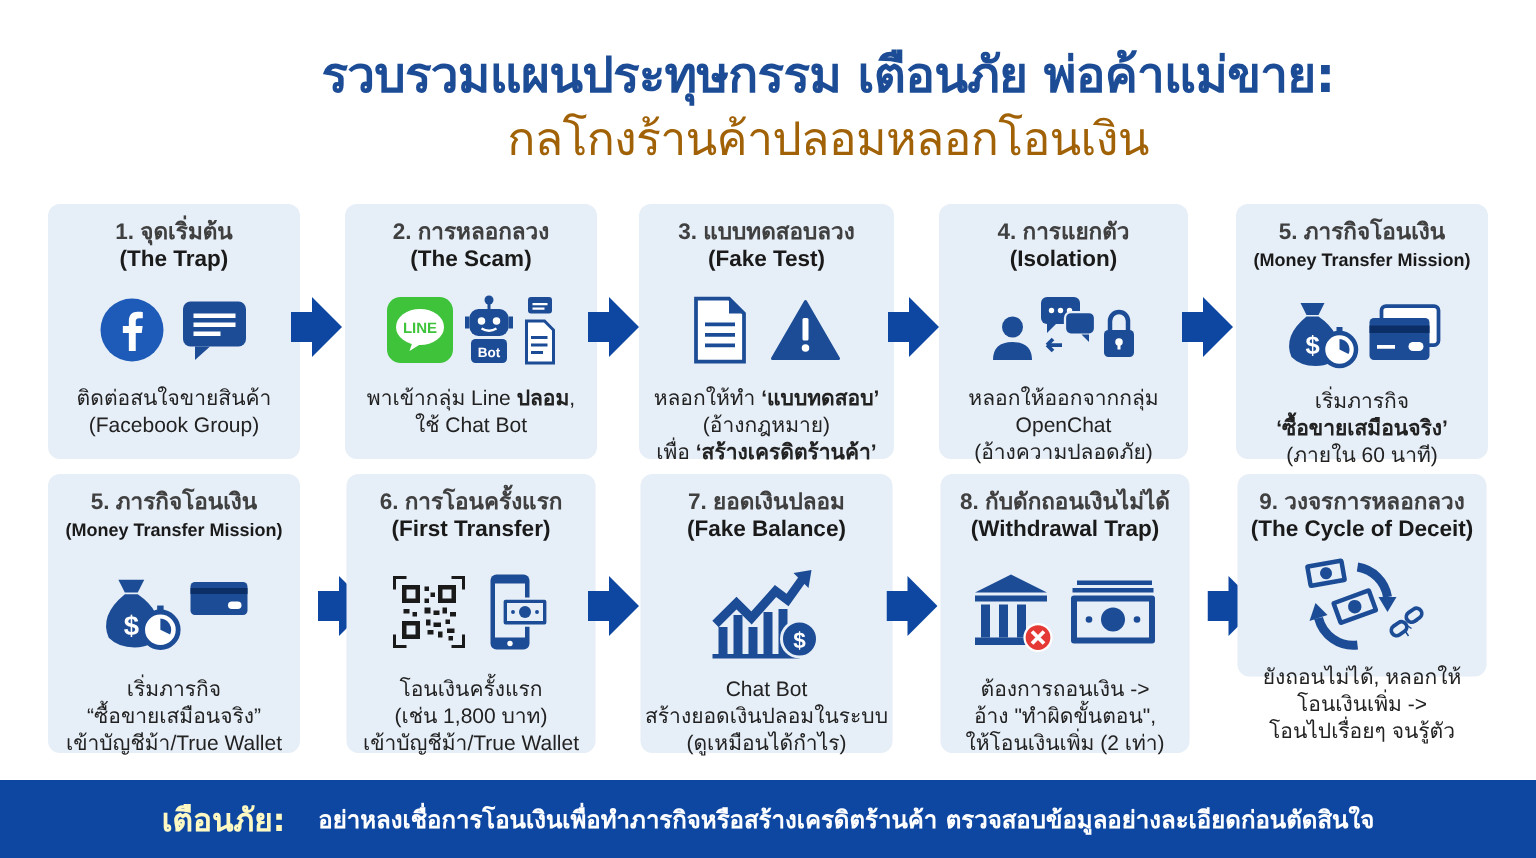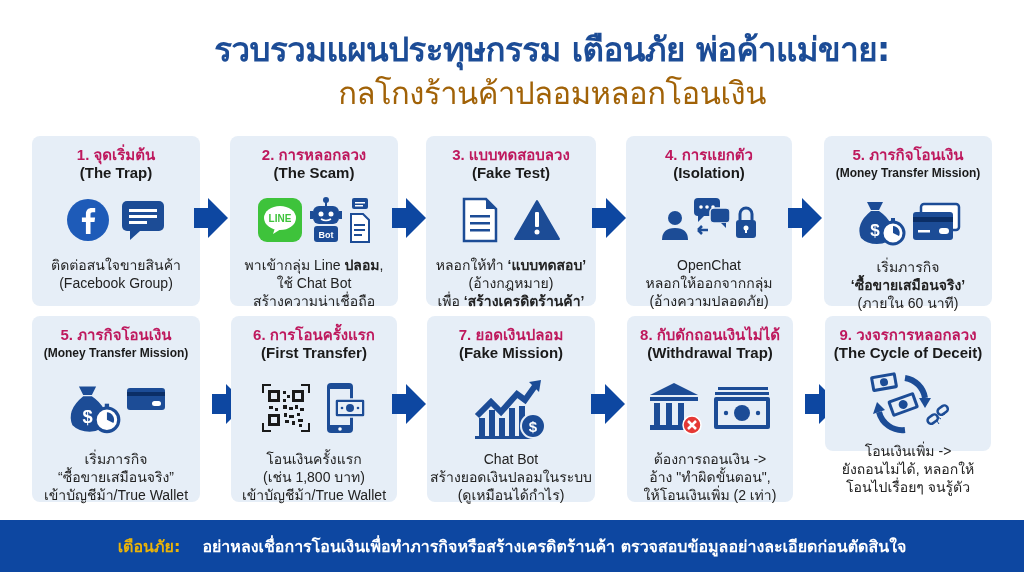--- a/index.html
+++ b/index.html
@@ -2,29 +2,29 @@
 <html><head>
 <meta charset="utf-8">
 <style>
   * { box-sizing: border-box; margin: 0; padding: 0; }
   html, body { width: 1024px; height: 572px; overflow: hidden; background: #ffffff; }
   body { font-family: "DejaVu Sans", sans-serif; position: relative; }
   .title { position: absolute; left: 0; top: 28px; width: 1024px; text-align: center; margin-left: 40px; }
   .title .t1 { font-family: "DejaVu Sans", sans-serif; font-weight: bold; font-size: 33px; color: #1c4c96; line-height: 44px; letter-spacing: -0.5px; }
   .title .t2 { font-family: "DejaVu Sans", sans-serif; font-weight: normal; font-size: 31px; color: #a16207; line-height: 42px; letter-spacing: -0.5px; }
   .card { position: absolute; background: #e6eef7; border-radius: 8px; text-align: center; padding-top: 10px; }
-  .card .h1 { font-family: "Liberation Sans", sans-serif; font-weight: bold; font-size: 15px; color: #be185d; line-height: 18px; }
+  .card .h1 { font-family: "Liberation Sans", sans-serif; font-weight: bold; font-size: 15px; color: #404040; line-height: 18px; }
   .card .h2 { font-family: "Liberation Sans", sans-serif; font-weight: bold; font-size: 15px; color: #1a1a1a; line-height: 18px; }
   .card .h2.small { font-size: 12px; }
   .card .icons { height: 64px; display: flex; justify-content: center; align-items: center; gap: 10px; margin-top: 6px; }
   .card .desc { font-family: "Liberation Sans", sans-serif; font-size: 14px; color: #222; line-height: 18px; margin-top: 4px; }
   .card .desc b { font-weight: bold; }
   .arrow { position: absolute; width: 34px; height: 40px; }
   .footer { position: absolute; left: 0; top: 520px; width: 1024px; height: 52px; background: #0d47a1; display: flex; align-items: center; justify-content: center; }
-  .footer .warn { font-family: "DejaVu Sans", sans-serif; font-weight: bold; font-size: 16px; color: #eab308; }
+  .footer .warn { font-family: "DejaVu Sans", sans-serif; font-weight: bold; font-size: 21px; color: #fef9c3; }
   .footer .msg { font-family: "DejaVu Sans", sans-serif; font-weight: bold; font-size: 16px; color: #ffffff; margin-left: 22px; }
   svg { display: block; }
 </style>
 </head>
 <body>
 
 <div class="title">
   <div class="t1">รวบรวมแผนประทุษกรรม เตือนภัย พ่อค้าแม่ขาย:</div>
   <div class="t2">กลโกงร้านค้าปลอมหลอกโอนเงิน</div>
 </div>
@@ -95,21 +95,20 @@
           <path d="M2 18 H14 L20 24 V46 H2z" fill="#fff" stroke="#1c4c96" stroke-width="2"></path>
           <rect x="5" y="28" width="11" height="2" fill="#1c4c96"></rect>
           <rect x="5" y="33" width="11" height="2" fill="#1c4c96"></rect>
           <rect x="5" y="38" width="8" height="2" fill="#1c4c96"></rect>
         </svg>
     </span>
   </div>
   <div class="desc">
     <div><span>พาเข้ากลุ่ม Line </span><b>ปลอม</b><span>,</span></div>
     <div>ใช้ Chat Bot</div>
-    <div>สร้างความน่าเชื่อถือ</div>
   </div>
 </div>
 
 <div class="arrow" style="left:392px; top:198px;">
   <svg width="34" height="40" viewBox="0 0 34 40">
       <path d="M0 10 H14 V0 L34 20 L14 40 V30 H0z" fill="#0d47a1"></path>
     </svg>
 </div>
 
 <div class="card" style="left:426px; top:136px; width:170px; height:170px;">
@@ -171,22 +170,22 @@
     <span>
       <svg width="24" height="44" viewBox="0 0 24 44">
           <path d="M6 22 V16 a6 6 0 0 1 12 0 V22" stroke="#1c4c96" stroke-width="3" fill="none"></path>
           <rect x="2" y="22" width="20" height="18" rx="3" fill="#1c4c96"></rect>
           <circle cx="12" cy="30" r="2.5" fill="#fff"></circle>
           <rect x="11" y="30" width="2" height="5" fill="#fff"></rect>
         </svg>
     </span>
   </div>
   <div class="desc">
+    <div>หลอกให้ออกจากกลุ่ม</div>
     <div>OpenChat</div>
-    <div>หลอกให้ออกจากกลุ่ม</div>
     <div>(อ้างความปลอดภัย)</div>
   </div>
 </div>
 
 <div class="arrow" style="left:788px; top:198px;">
   <svg width="34" height="40" viewBox="0 0 34 40">
       <path d="M0 10 H14 V0 L34 20 L14 40 V30 H0z" fill="#0d47a1"></path>
     </svg>
 </div>
 
@@ -308,21 +307,21 @@
 </div>
 
 <div class="arrow" style="left:392px; top:384px;">
   <svg width="34" height="40" viewBox="0 0 34 40">
       <path d="M0 10 H14 V0 L34 20 L14 40 V30 H0z" fill="#0d47a1"></path>
     </svg>
 </div>
 
 <div class="card" style="left:427px; top:316px; width:168px; height:186px;">
   <div class="h1">7. ยอดเงินปลอม</div>
-  <div class="h2">(Fake Mission)</div>
+  <div class="h2">(Fake Balance)</div>
   <div class="icons" style="height:76px; margin-top:8px;">
     <span>
       <svg width="76" height="64" viewBox="0 0 76 64">
         <path d="M4 40 L18 26 L28 36 L44 18 L52 24 L62 10" stroke="#1c4c96" stroke-width="6" fill="none" stroke-linejoin="miter"></path>
         <path d="M56 6 L68 4 L66 16z" fill="#1c4c96"></path>
         <rect x="6" y="42" width="6" height="18" fill="#1c4c96"></rect>
         <rect x="16" y="34" width="6" height="26" fill="#1c4c96"></rect>
         <rect x="26" y="42" width="6" height="18" fill="#1c4c96"></rect>
         <rect x="36" y="32" width="6" height="28" fill="#1c4c96"></rect>
         <rect x="46" y="30" width="6" height="30" fill="#1c4c96"></rect>
@@ -410,22 +409,22 @@
     </span>
     <span style="margin-left:-22px; margin-top:28px;">
       <svg width="26" height="28" viewBox="0 0 26 28">
           <rect x="2" y="14" width="11" height="7" rx="3.5" stroke="#1c4c96" stroke-width="2.5" fill="none" transform="rotate(-35 7 17)"></rect>
           <rect x="12" y="5" width="11" height="7" rx="3.5" stroke="#1c4c96" stroke-width="2.5" fill="none" transform="rotate(-35 17 8)"></rect>
           <path d="M13 15 L16 17 M12 19 L14 22 M17 13 L20 12" stroke="#1c4c96" stroke-width="1"></path>
         </svg>
     </span>
   </div>
   <div class="desc">
+    <div>ยังถอนไม่ได้, หลอกให้</div>
     <div>โอนเงินเพิ่ม -&gt;</div>
-    <div>ยังถอนไม่ได้, หลอกให้</div>
     <div>โอนไปเรื่อยๆ จนรู้ตัว</div>
   </div>
 </div>
 
 <div class="footer">
   <span class="warn">เตือนภัย:</span>
   <span class="msg">อย่าหลงเชื่อการโอนเงินเพื่อทำภารกิจหรือสร้างเครดิตร้านค้า ตรวจสอบข้อมูลอย่างละเอียดก่อนตัดสินใจ</span>
 </div>
 
 </body></html>

